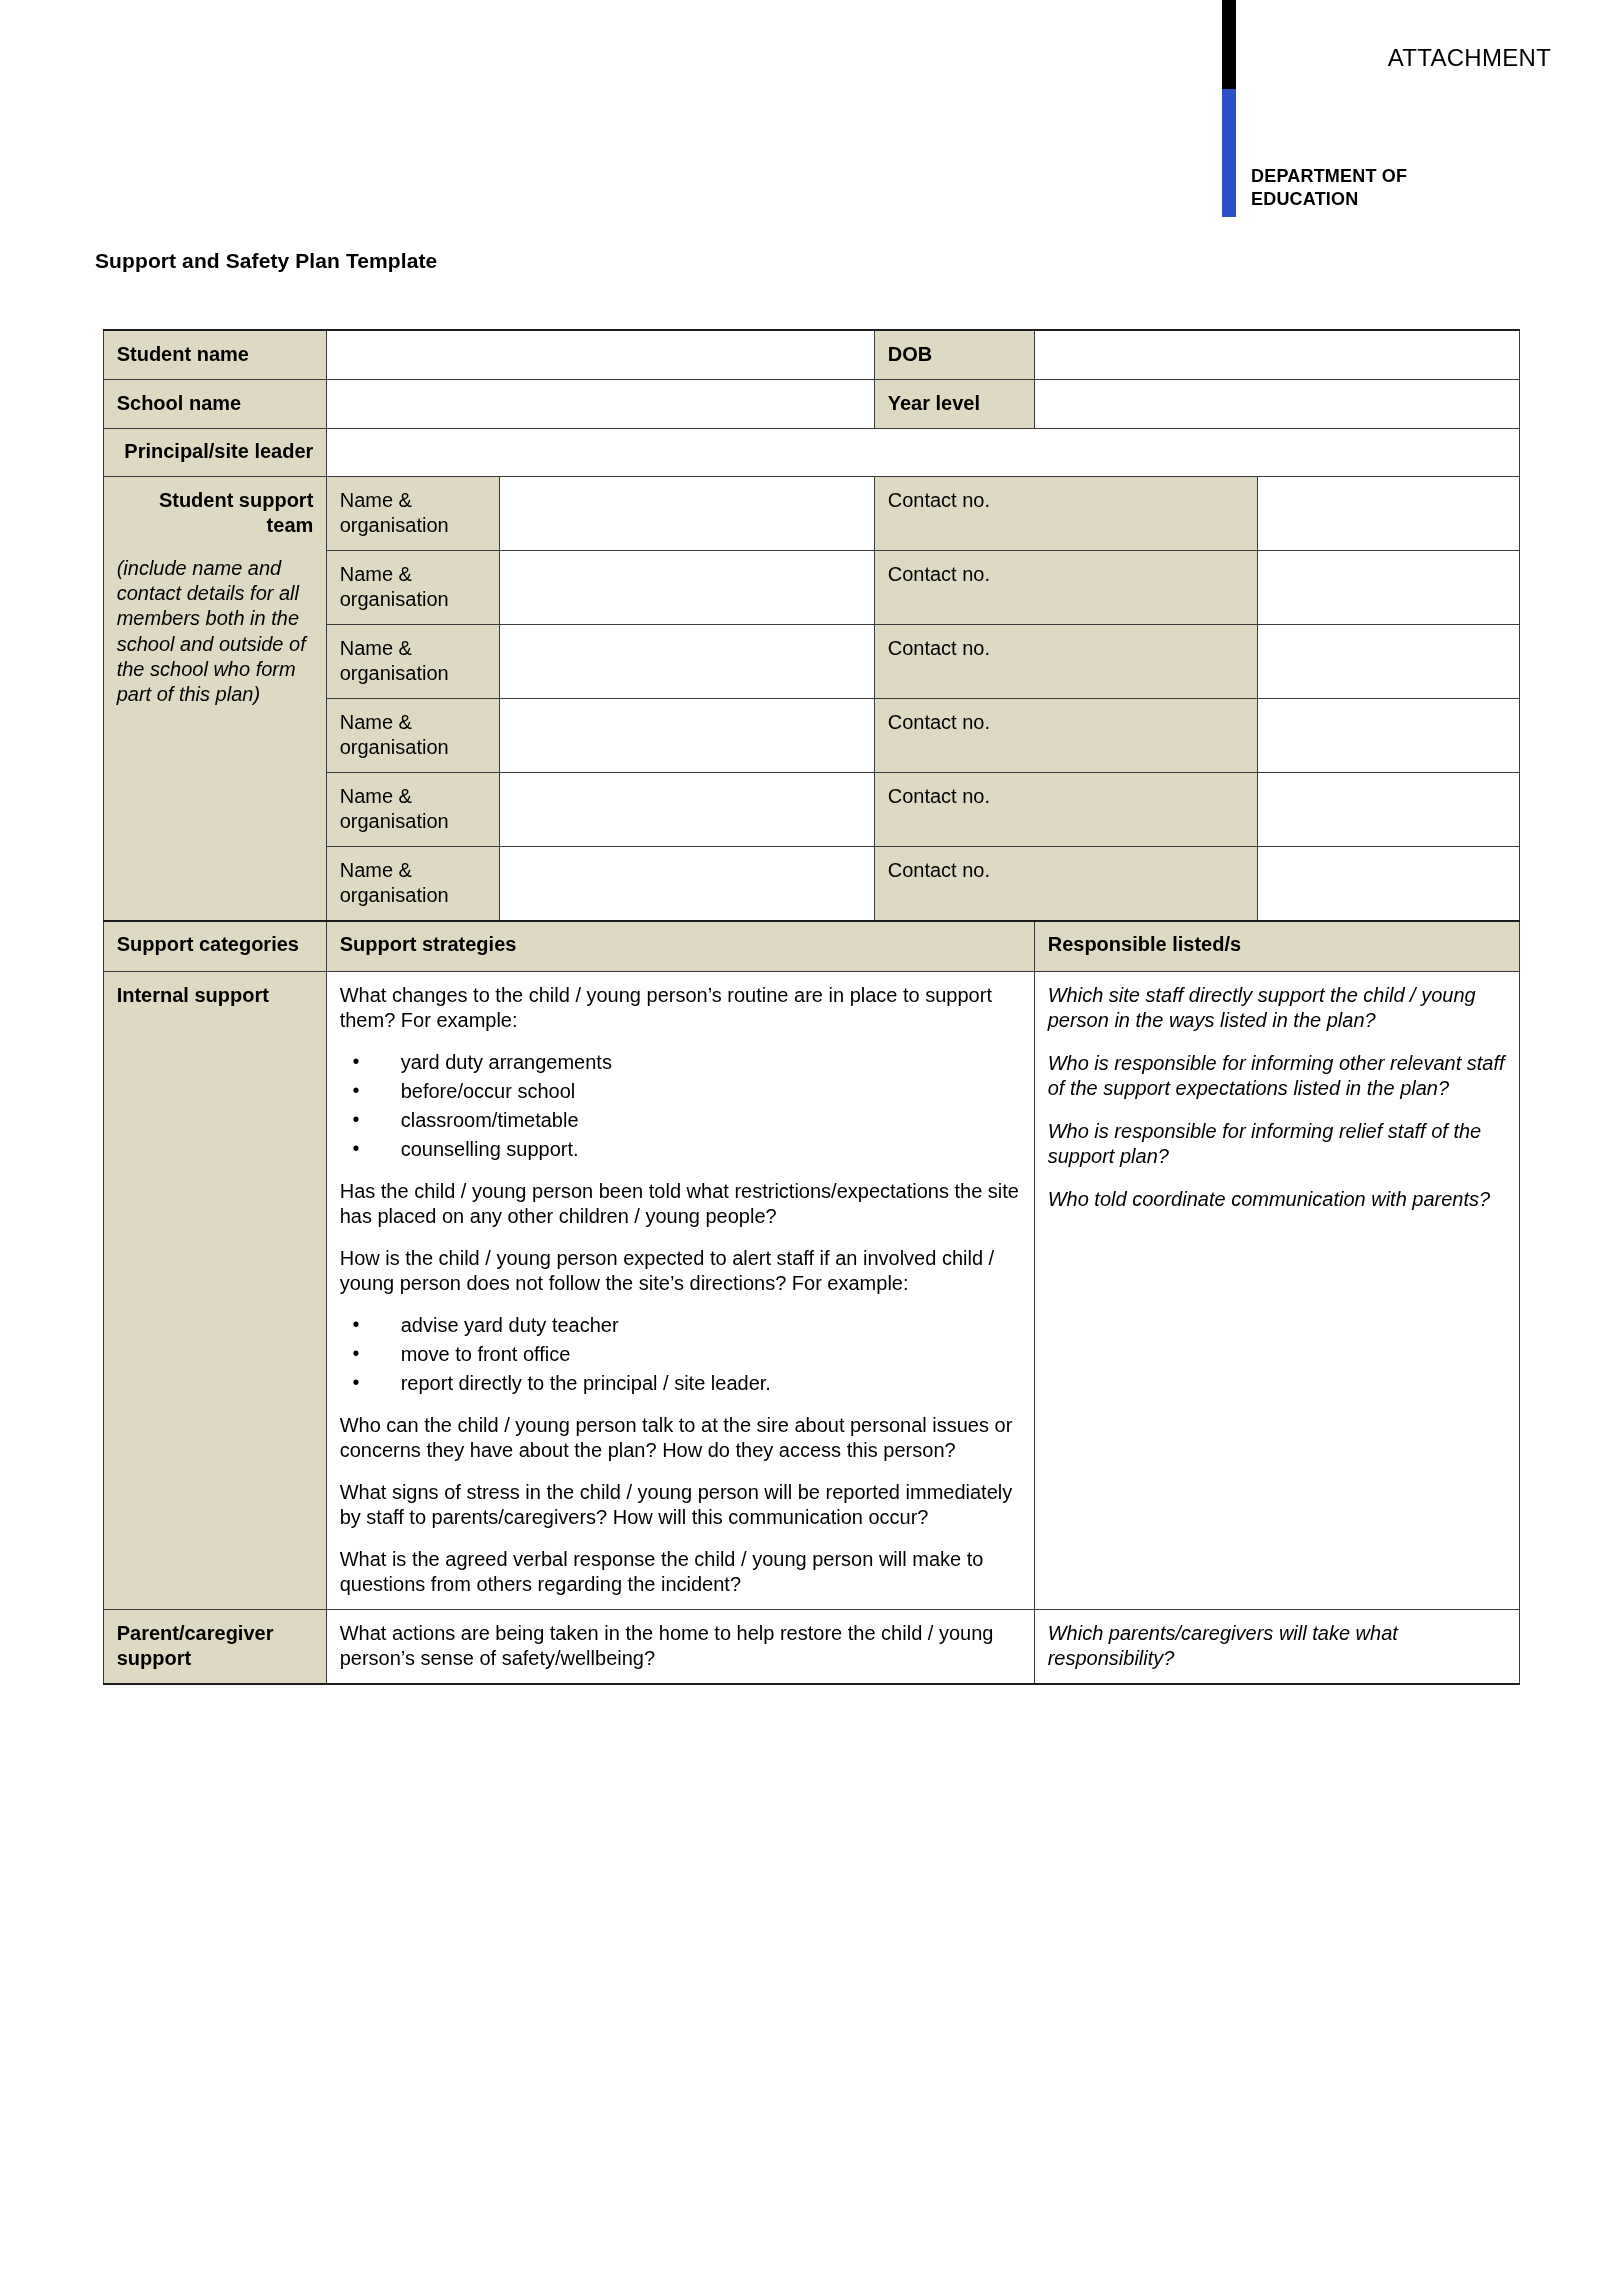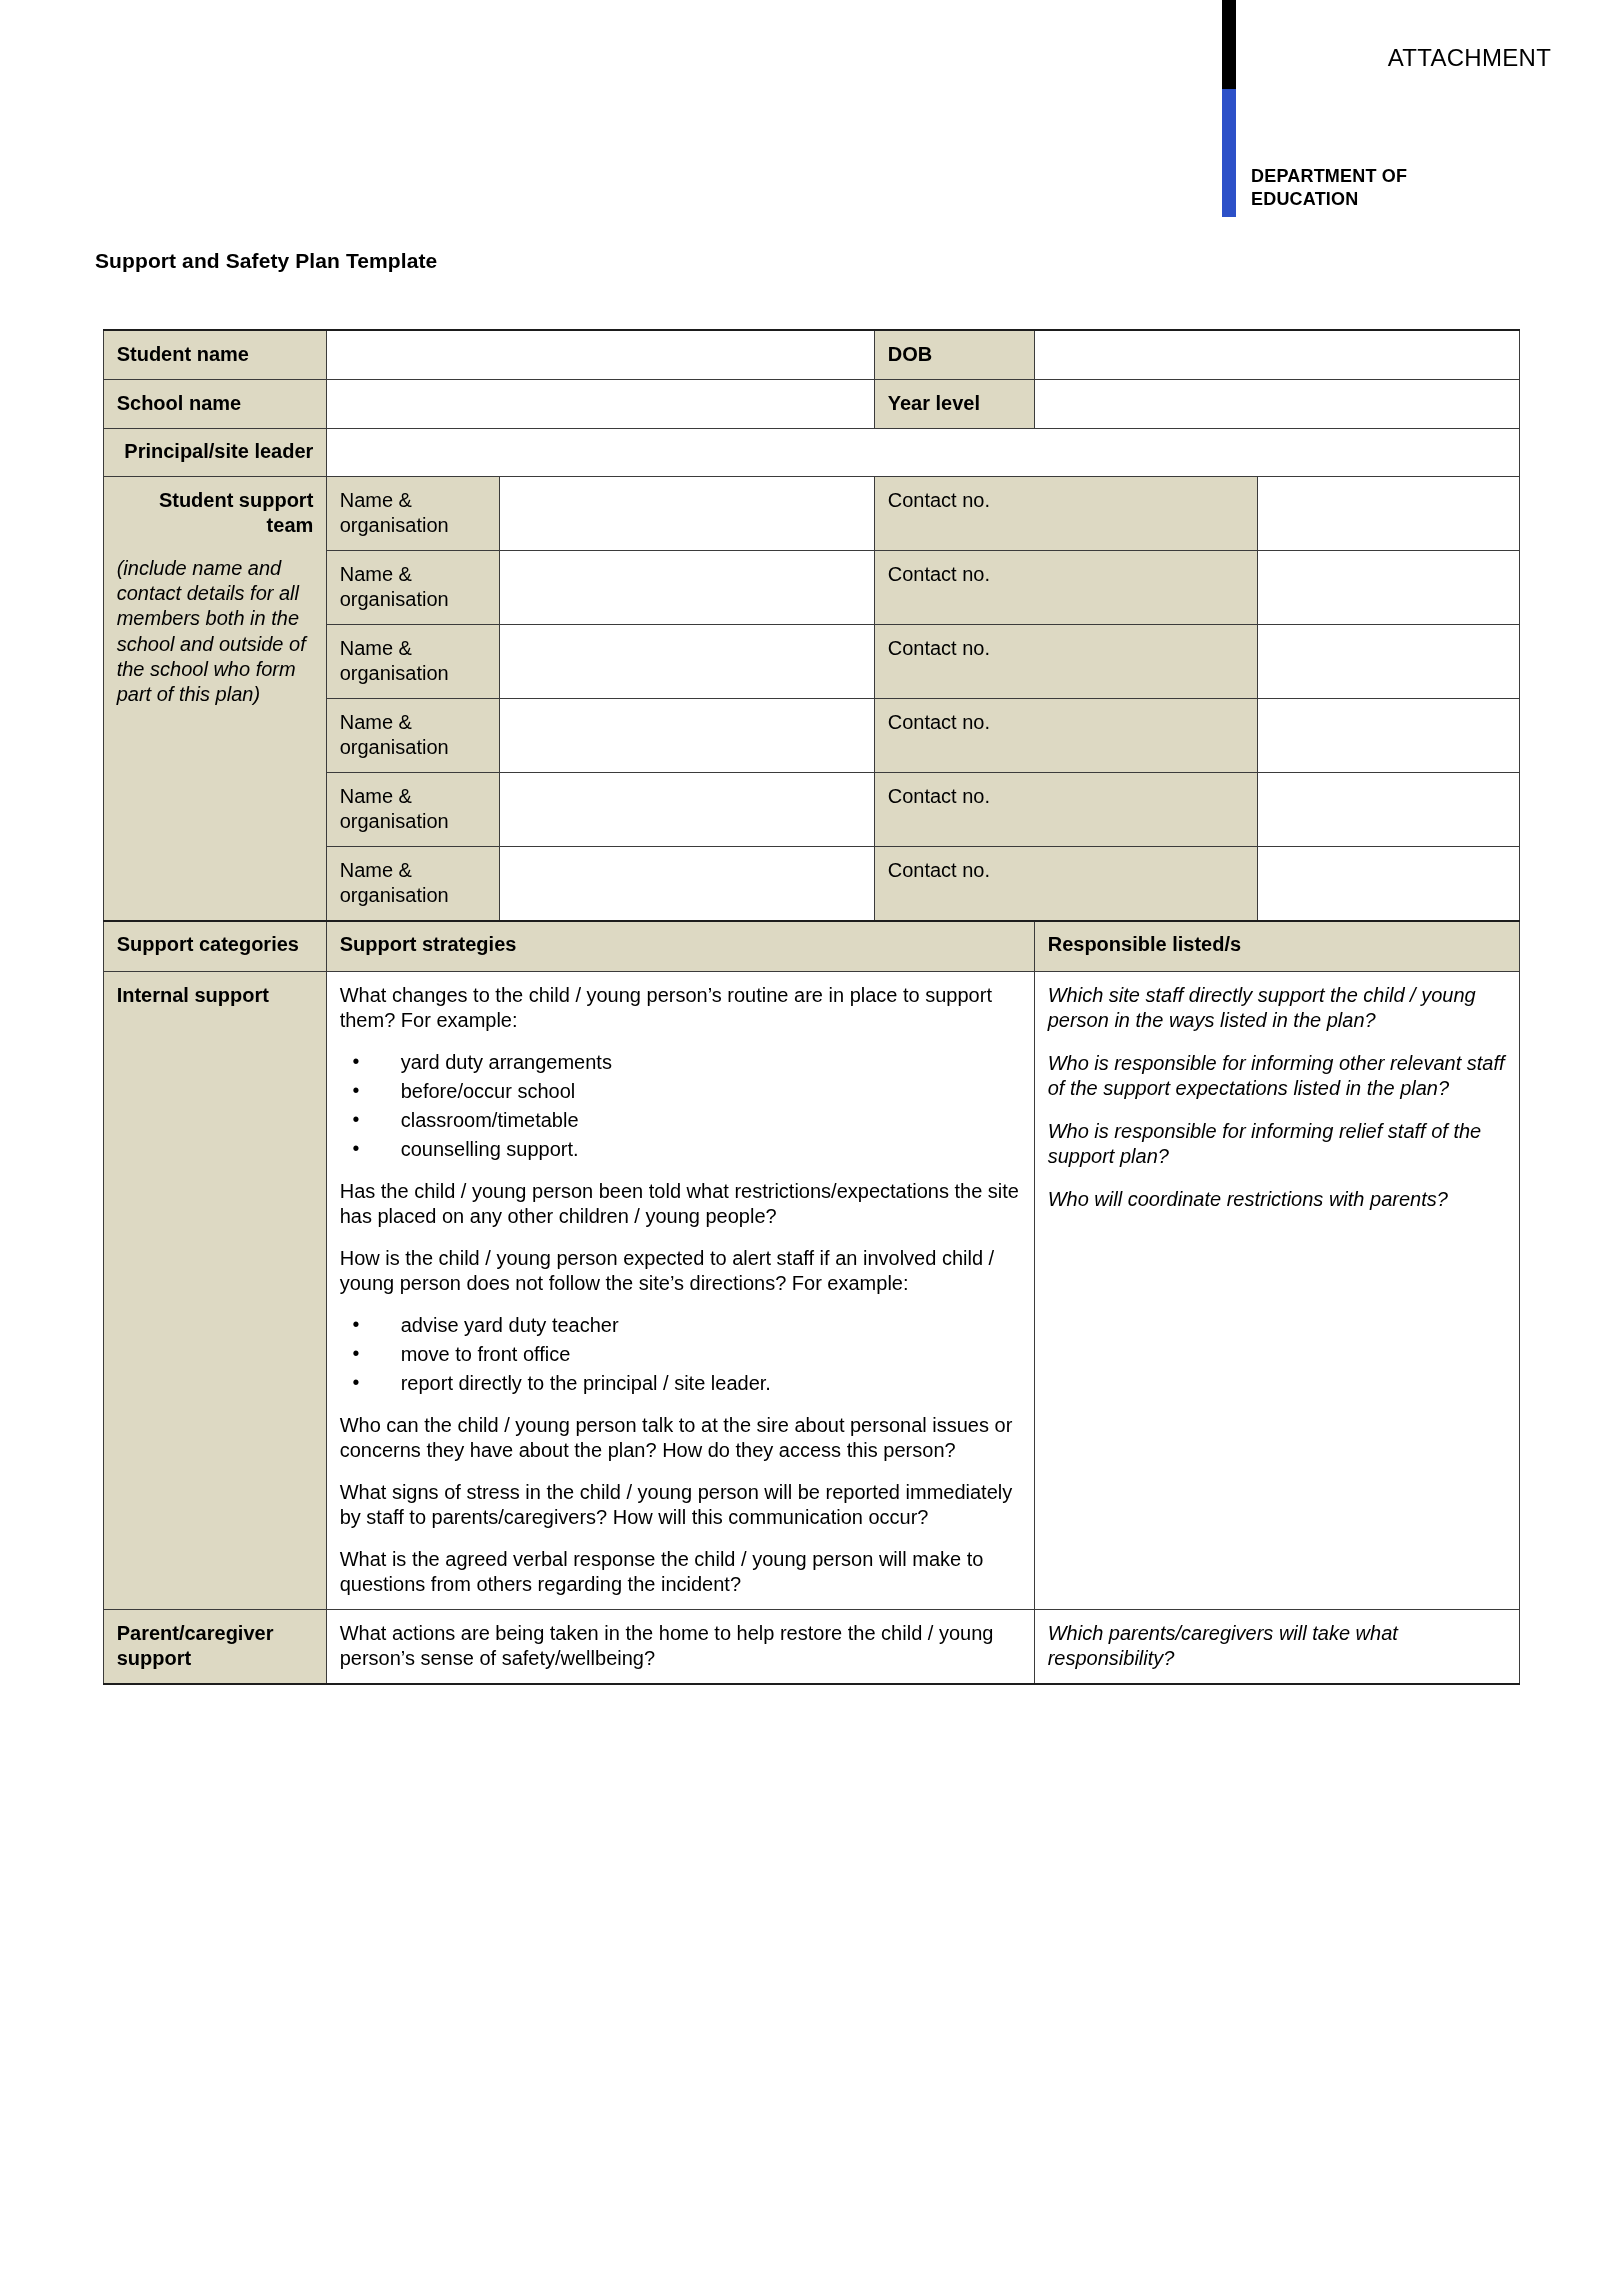--- a/index.html
+++ b/index.html
@@ -301,21 +301,21 @@
             <li>report directly to the principal / site leader.</li>
           </ul>
           <p>Who can the child / young person talk to at the sire about personal issues or concerns they have about the plan? How do they access this person?</p>
           <p>What signs of stress in the child / young person will be reported immediately by staff to parents/caregivers? How will this communication occur?</p>
           <p>What is the agreed verbal response the child / young person will make to questions from others regarding the incident?</p>
         </td>
         <td class="resp" colspan="2">
           <p>Which site staff directly support the child / young person in the ways listed in the plan?</p>
           <p>Who is responsible for informing other relevant staff of the support expectations listed in the plan?</p>
           <p>Who is responsible for informing relief staff of the support plan?</p>
-          <p>Who will coordinate restrictions with parents?</p>
+          <p>Who told coordinate communication with parents?</p>
         </td>
       </tr>
 
       <tr class="thickline-bottom">
         <td class="shade cat-label">Parent/caregiver support</td>
         <td class="strat" colspan="3">
           <p>What actions are being taken in the home to help restore the child / young person’s sense of safety/wellbeing?</p>
         </td>
         <td class="resp" colspan="2">
           <p>Which parents/caregivers will take what responsibility?</p>

